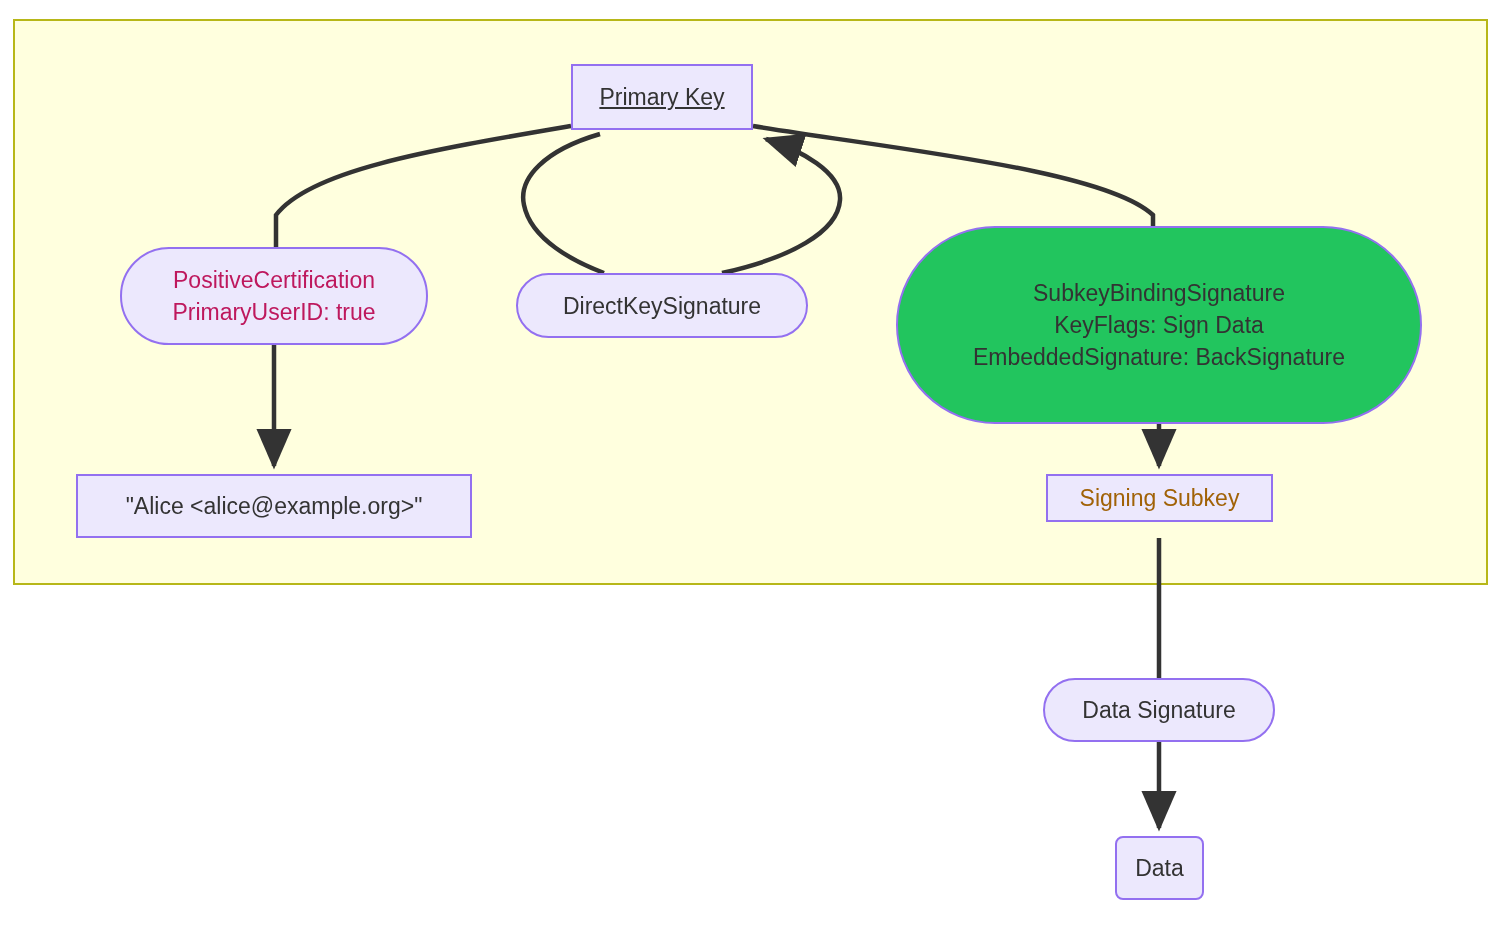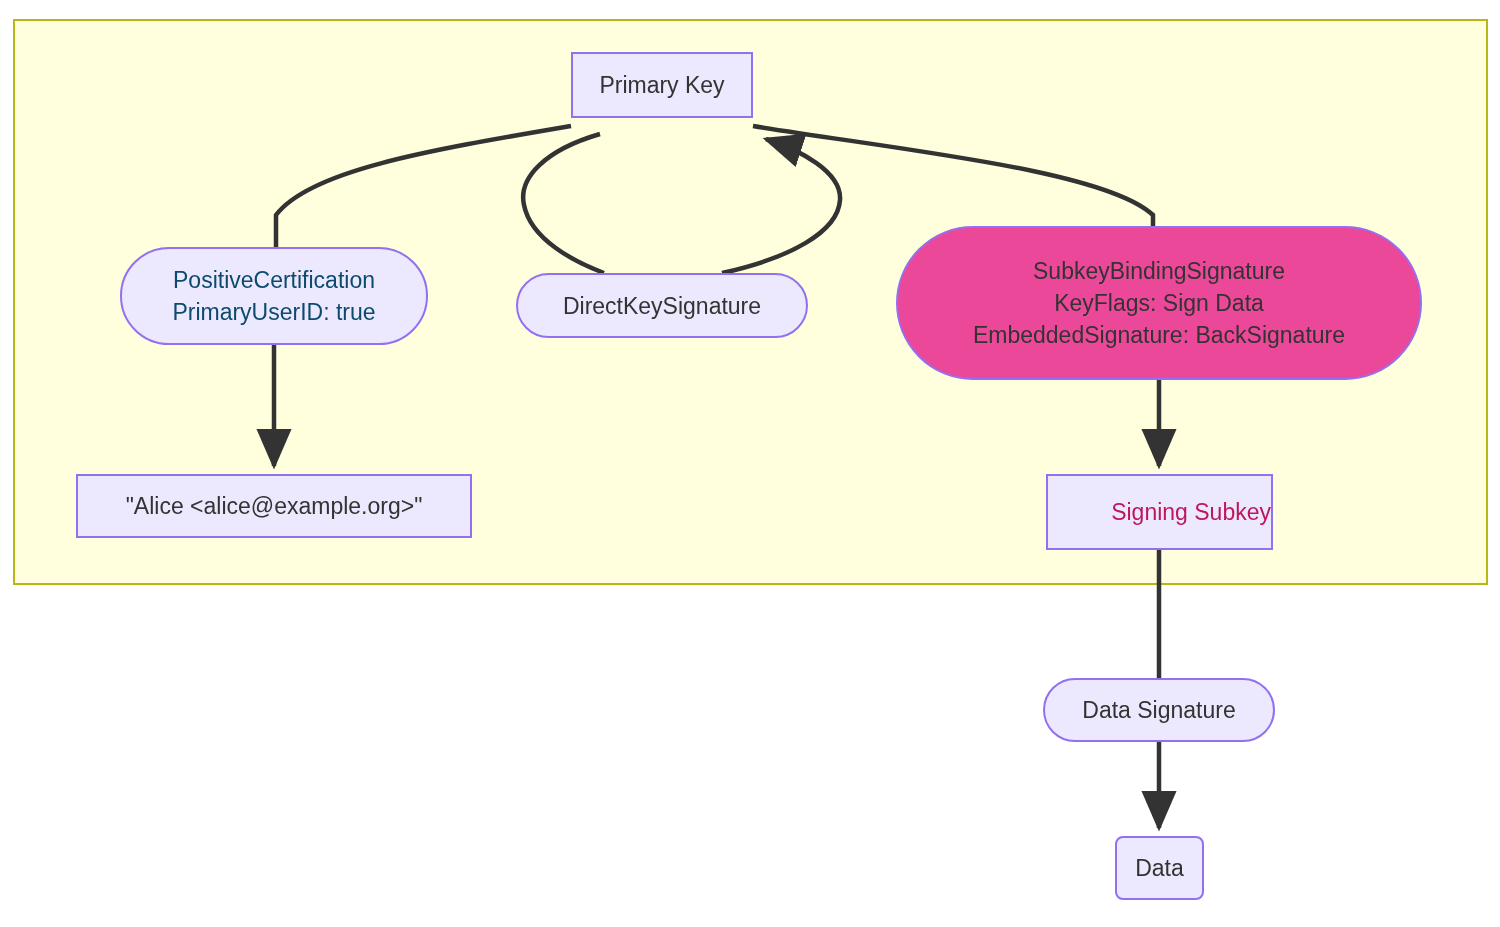--- a/index.html
+++ b/index.html
@@ -88,26 +88,26 @@
     <path d="M274,345 L274,466" fill="none" stroke="#333333" stroke-width="4.5" stroke-linecap="butt" marker-end="url(#arrowhead)"></path>
 
     <path d="M1159,380 L1159,466" fill="none" stroke="#333333" stroke-width="4.5" stroke-linecap="butt" marker-end="url(#arrowhead)"></path>
 
     <path d="M1159,538 L1159,678" fill="none" stroke="#333333" stroke-width="4.5" stroke-linecap="butt"></path>
 
     <path d="M1159,742 L1159,828" fill="none" stroke="#333333" stroke-width="4.5" stroke-linecap="butt" marker-end="url(#arrowhead)"></path>
   </svg>
 
   <div id="nodes-container">
-      <div class="node rect" style="left: 571px; top: 52px; width: 182px; height: 66px; background: rgb(236, 232, 253); border-color: rgb(147, 112, 240); color: rgb(51, 51, 51);"><span class="node-label">Primary Key</span></div>
-      <div class="node stadium" style="left: 120px; top: 247px; width: 308px; height: 98px; background: rgb(236, 232, 253); border-color: rgb(147, 112, 240); color: #0c4a6e;"><span class="node-label">PositiveCertification
+      <div class="node rect" style="left: 571px; top: 64px; width: 182px; height: 66px; background: rgb(236, 232, 253); border-color: rgb(147, 112, 240); color: rgb(51, 51, 51); text-decoration: underline;"><span class="node-label">Primary Key</span></div>
+      <div class="node stadium" style="left: 120px; top: 247px; width: 308px; height: 98px; background: rgb(236, 232, 253); border-color: rgb(147, 112, 240); color: #be185d;"><span class="node-label">PositiveCertification
 PrimaryUserID: true</span></div>
       <div class="node stadium" style="left: 516px; top: 273px; width: 292px; height: 65px; background: rgb(236, 232, 253); border-color: rgb(147, 112, 240); color: rgb(51, 51, 51);"><span class="node-label">DirectKeySignature</span></div>
-      <div class="node stadium" style="left: 896px; top: 226px; width: 526px; height: 154px; background: #ec4899; border-color: rgb(147, 112, 240); color: rgb(51, 51, 51);"><span class="node-label">SubkeyBindingSignature
+      <div class="node stadium" style="left: 896px; top: 226px; width: 526px; height: 198px; background: #22c55e; border-color: rgb(147, 112, 240); color: rgb(51, 51, 51);"><span class="node-label">SubkeyBindingSignature
 KeyFlags: Sign Data
 EmbeddedSignature: BackSignature</span></div>
       <div class="node rect" style="left: 76px; top: 474px; width: 396px; height: 64px; background: rgb(236, 232, 253); border-color: rgb(147, 112, 240); color: rgb(51, 51, 51);"><span class="node-label">"Alice &lt;alice@example.org&gt;"</span></div>
-      <div class="node rect" style="left: 1046px; top: 474px; width: 227px; height: 76px; background: rgb(236, 232, 253); border-color: rgb(147, 112, 240); color: #be185d; justify-content: flex-end;"><span class="node-label">Signing Subkey</span></div>
+      <div class="node rect" style="left: 1046px; top: 474px; width: 227px; height: 48px; background: rgb(236, 232, 253); border-color: rgb(147, 112, 240); color: #a16207;"><span class="node-label">Signing Subkey</span></div>
       <div class="node stadium" style="left: 1043px; top: 678px; width: 232px; height: 64px; background: rgb(236, 232, 253); border-color: rgb(147, 112, 240); color: rgb(51, 51, 51); justify-content: center;"><span class="node-label">Data Signature</span></div>
       <div class="node round" style="left: 1115px; top: 836px; width: 89px; height: 64px; background: rgb(236, 232, 253); border-color: rgb(147, 112, 240); color: rgb(51, 51, 51);"><span class="node-label">Data</span></div>
     </div>
 
 </div>
 
 </body></html>

